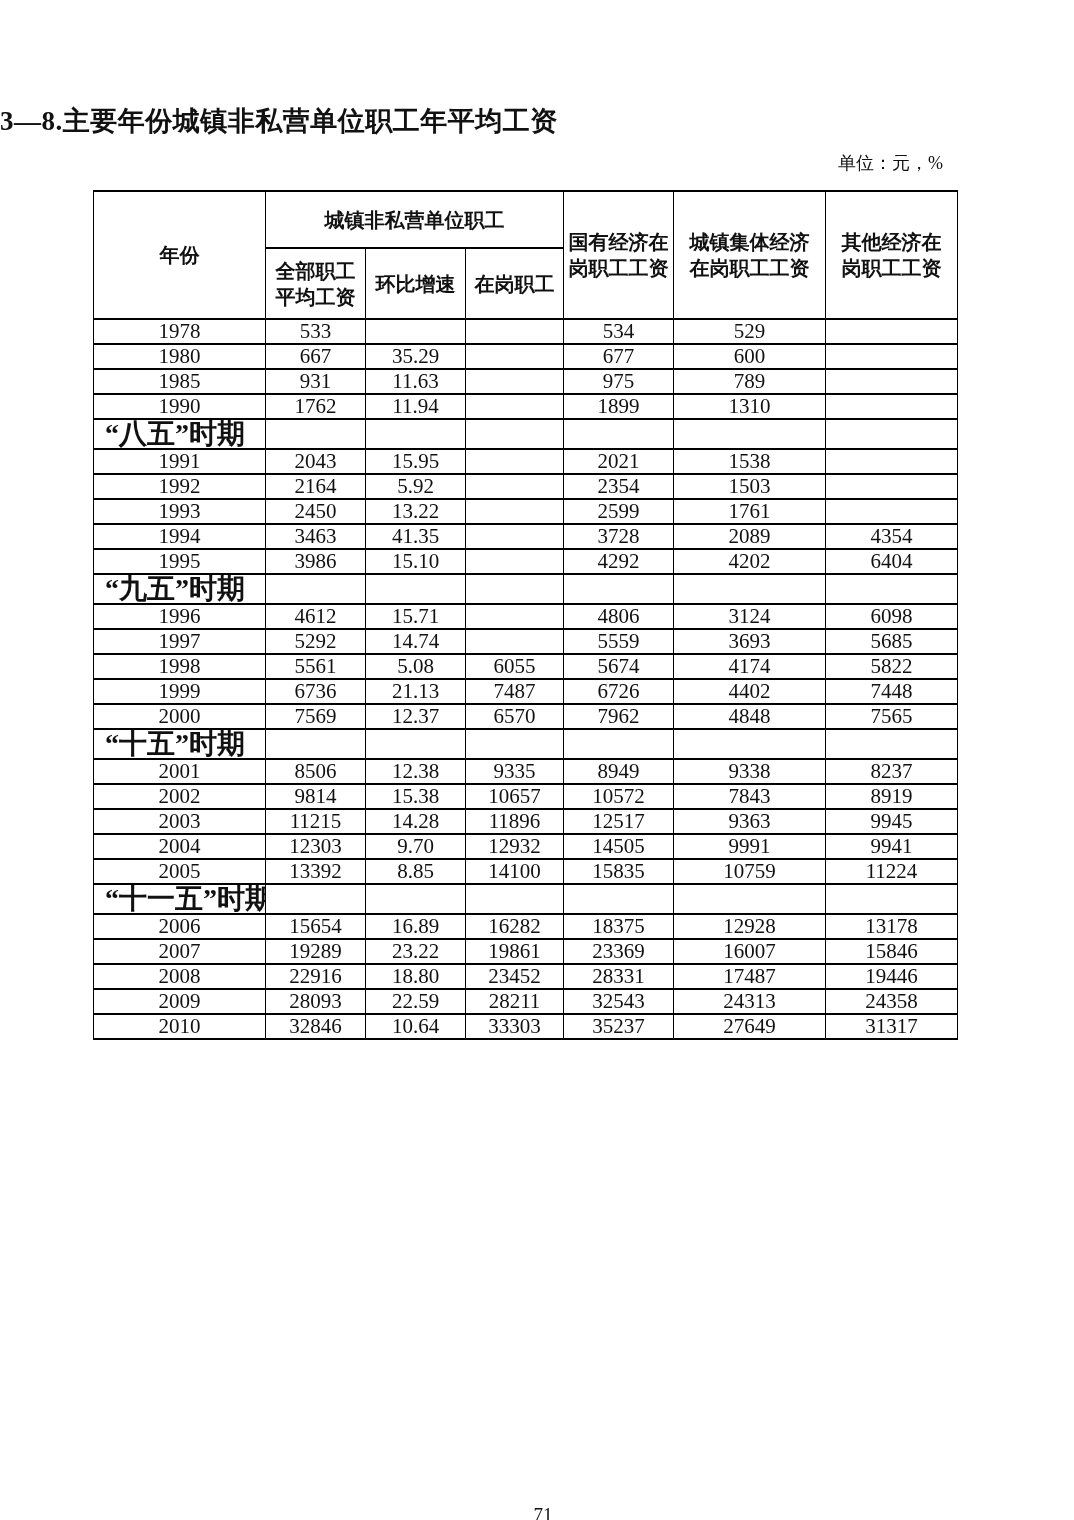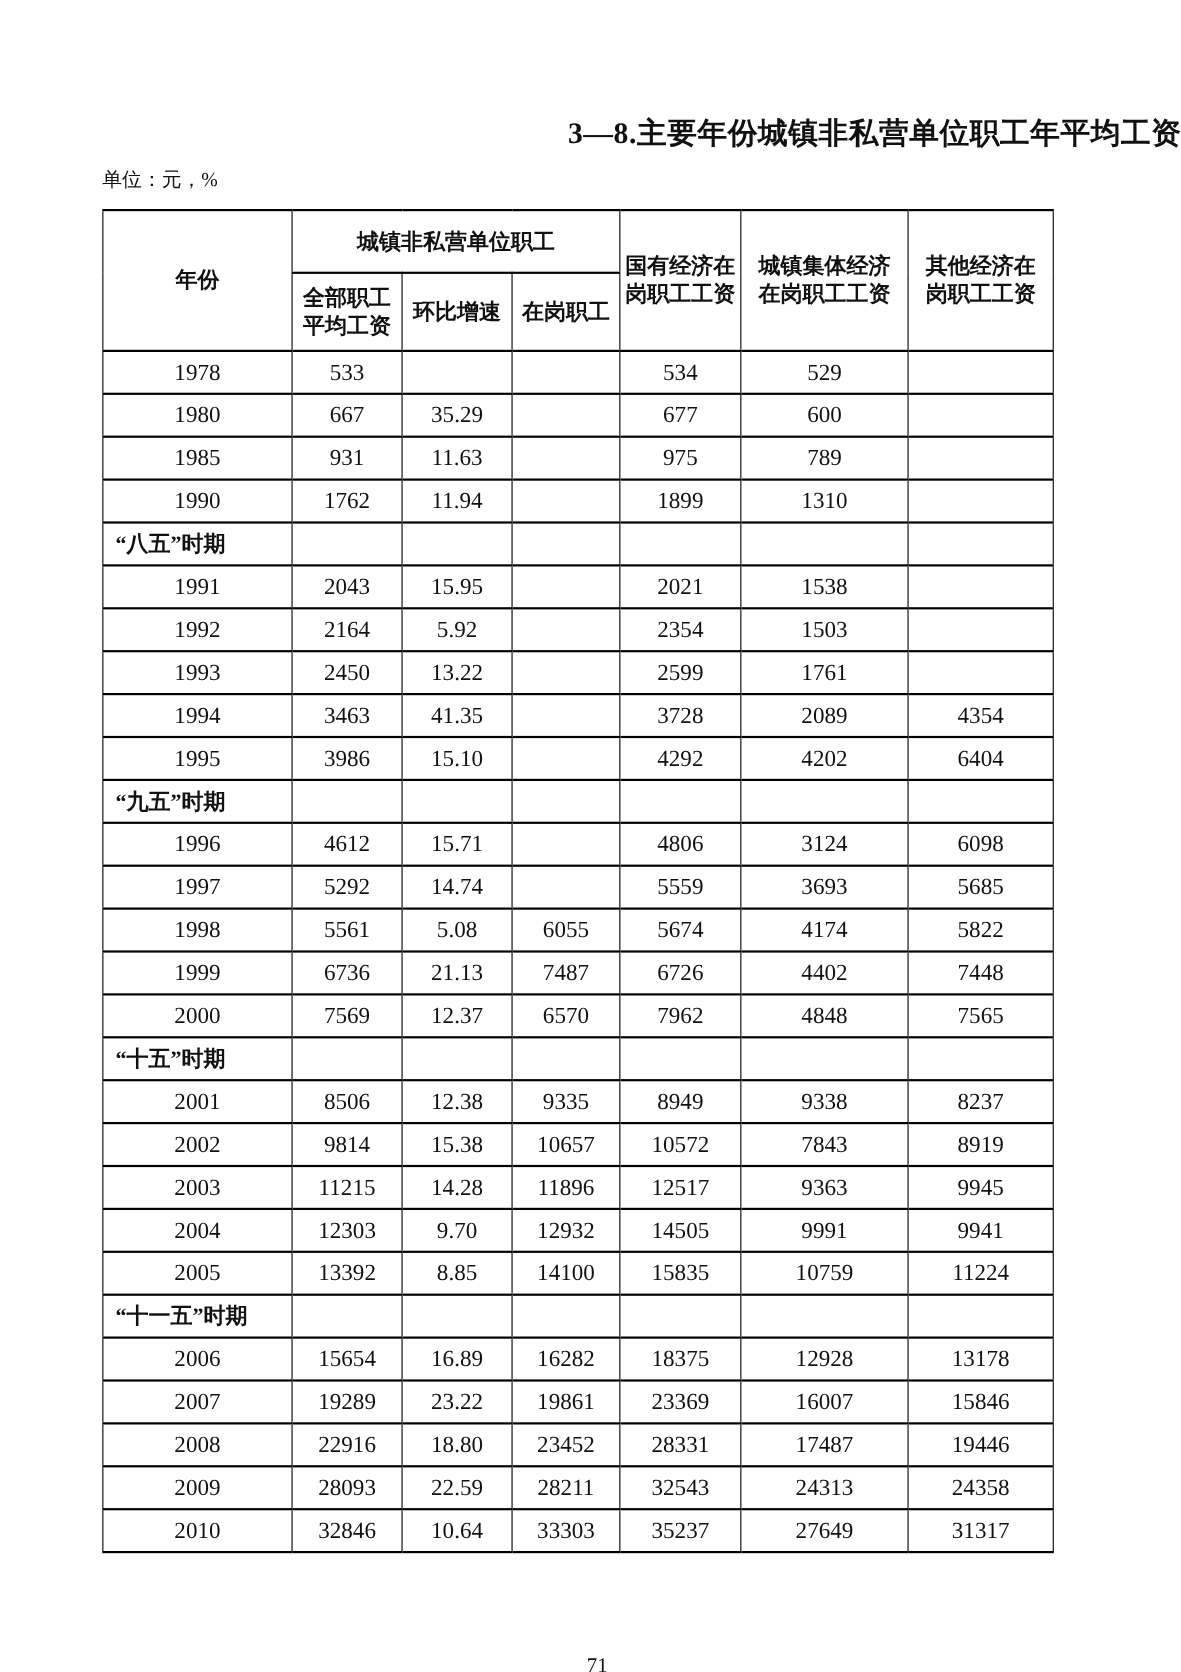--- a/index.html
+++ b/index.html
@@ -9,29 +9,30 @@
     background: #ffffff;
     color: #111111;
     font-family: "Liberation Serif", "DejaVu Serif", serif;
     position: relative;
     overflow: hidden;
   }
   .page-title {
     position: absolute;
     top: 103px; left: 0;
     width: 100%;
-    text-align: right;
+    text-align: left;
     font-size: 27px;
     font-weight: bold;
     letter-spacing: 0.5px;
   }
   .unit-label {
     position: absolute;
     top: 151px; left: 93px;
     width: 850px;
+    text-align: right;
     font-size: 18px;
   }
   table.wage-table {
     position: absolute;
     top: 190px; left: 93px;
     width: 864px;
     border-collapse: collapse;
     table-layout: fixed;
   }
   .wage-table th, .wage-table td {
@@ -44,30 +45,30 @@
     overflow: hidden;
   }
   .wage-table thead th {
     font-weight: bold;
     font-size: 20px;
     line-height: 26px;
     white-space: pre-line;
   }
   .wage-table thead tr.hdr-top { height: 57px; }
   .wage-table thead tr.hdr-sub { height: 71px; }
-  .wage-table tbody tr { height: 39px; }
+  .wage-table tbody tr { height: 25px; }
   .wage-table tbody td {
     font-size: 21px;
     line-height: 1;
   }
   .wage-table tbody td.period-cell {
     text-align: left;
     padding-left: 11px;
     font-weight: bold;
-    font-size: 20px;
+    font-size: 28px;
     white-space: nowrap;
   }
   .page-number {
     position: absolute;
     top: 1504px; left: 0;
     width: 100%;
     text-align: center;
     font-size: 19px;
     padding-left: 12px;
   }

